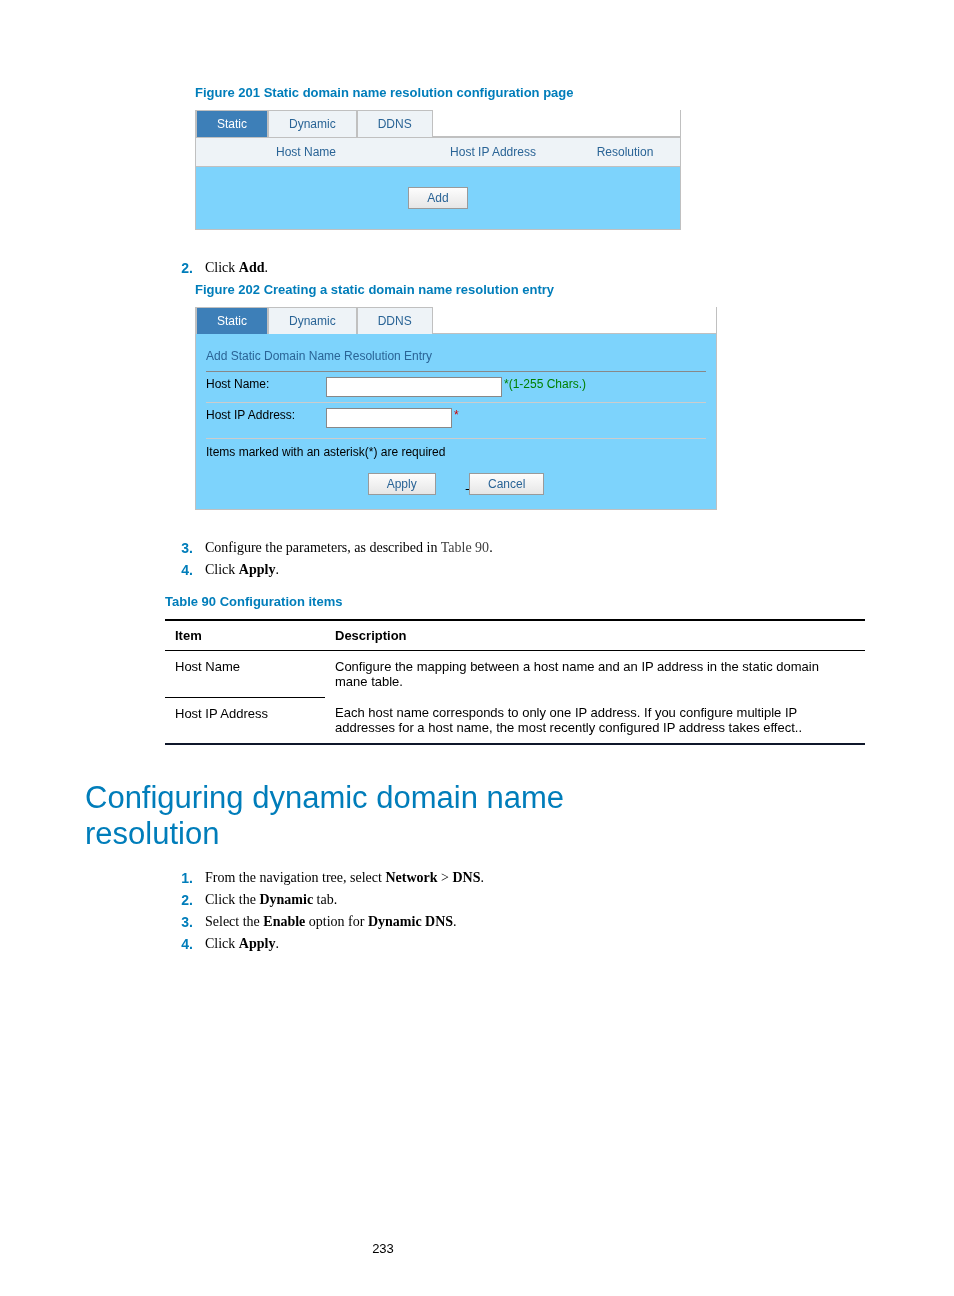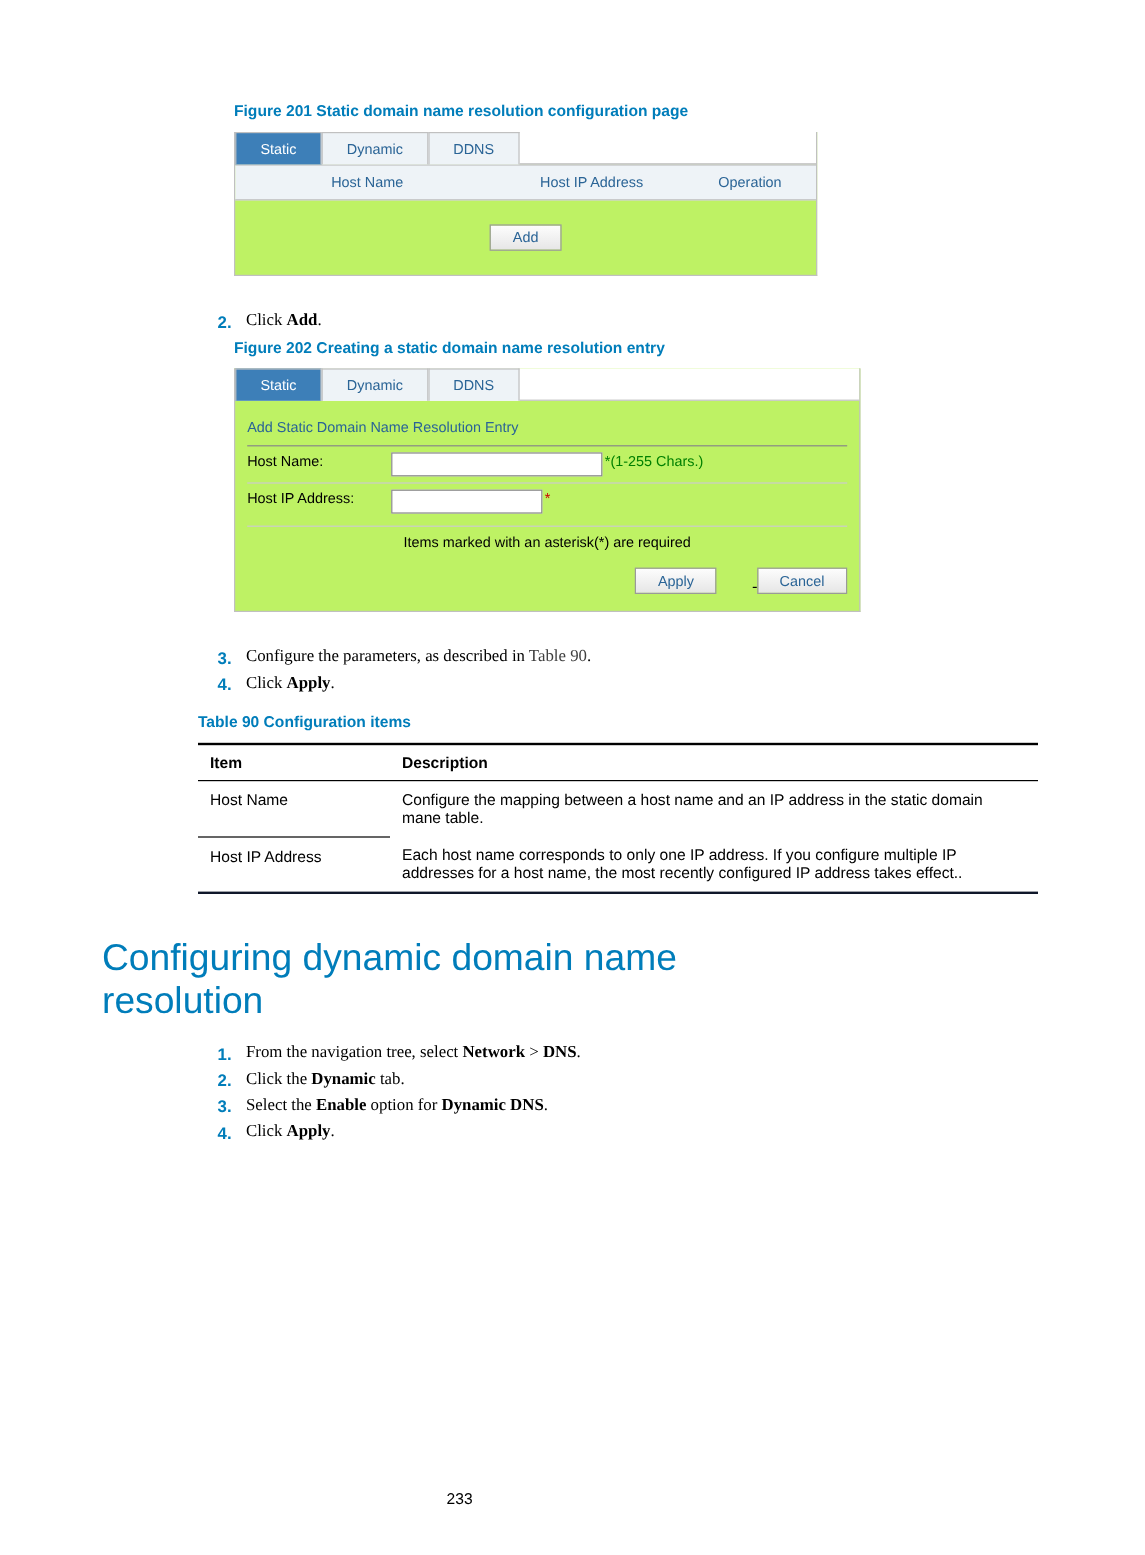--- a/index.html
+++ b/index.html
@@ -25,21 +25,21 @@
   }
   .fig201-container {
     margin-left: 110px;
   }
   .fig202-container {
     margin-left: 110px;
   }
   .fig-box {
     border: 1px solid #c0c0c0;
     border-top: none;
-    background: #bef264;
+    background: #7dd3fc;
   }
   .tabs {
     display: flex;
     background: #fff;
   }
   .tab {
     padding: 6px 20px;
     border: 1px solid #c0c0c0;
     border-bottom: none;
     font-size: 12px;
@@ -149,24 +149,23 @@
     margin-left: 2px;
   }
   .star {
     color: #cc0000;
     font-size: 12px;
     margin-left: 2px;
   }
   .form-note {
     font-size: 12px;
     padding: 6px 0;
+  }
+  .btn-row {
     text-align: center;
-  }
-  .btn-row {
-    text-align: right;
     padding: 8px 0 4px 0;
     text-decoration: underline;
   }
   .table90 {
     width: 700px;
     margin-left: 80px;
     border-collapse: collapse;
     font-size: 13px;
   }
   .table90 thead tr {
@@ -222,21 +221,21 @@
     <div class="fig-box">
       <div class="tabs">
         <div class="tab active">Static</div>
         <div class="tab">Dynamic</div>
         <div class="tab">DDNS</div>
         <div class="tab-filler"></div>
       </div>
       <div class="th-row">
         <div class="col" style="flex:0 0 200px;">Host Name</div>
         <div class="col" style="flex:1;">Host IP Address</div>
-        <div class="col" style="flex:0 0 90px;">Operation</div>
+        <div class="col" style="flex:0 0 90px;">Resolution</div>
       </div>
       <div class="add-area">
         <span class="btn">Add</span>
       </div>
     </div>
   </div>
 
   <div class="section-ol">
     <div class="ol" style="margin-top:30px;">
       <div class="ol-item">

